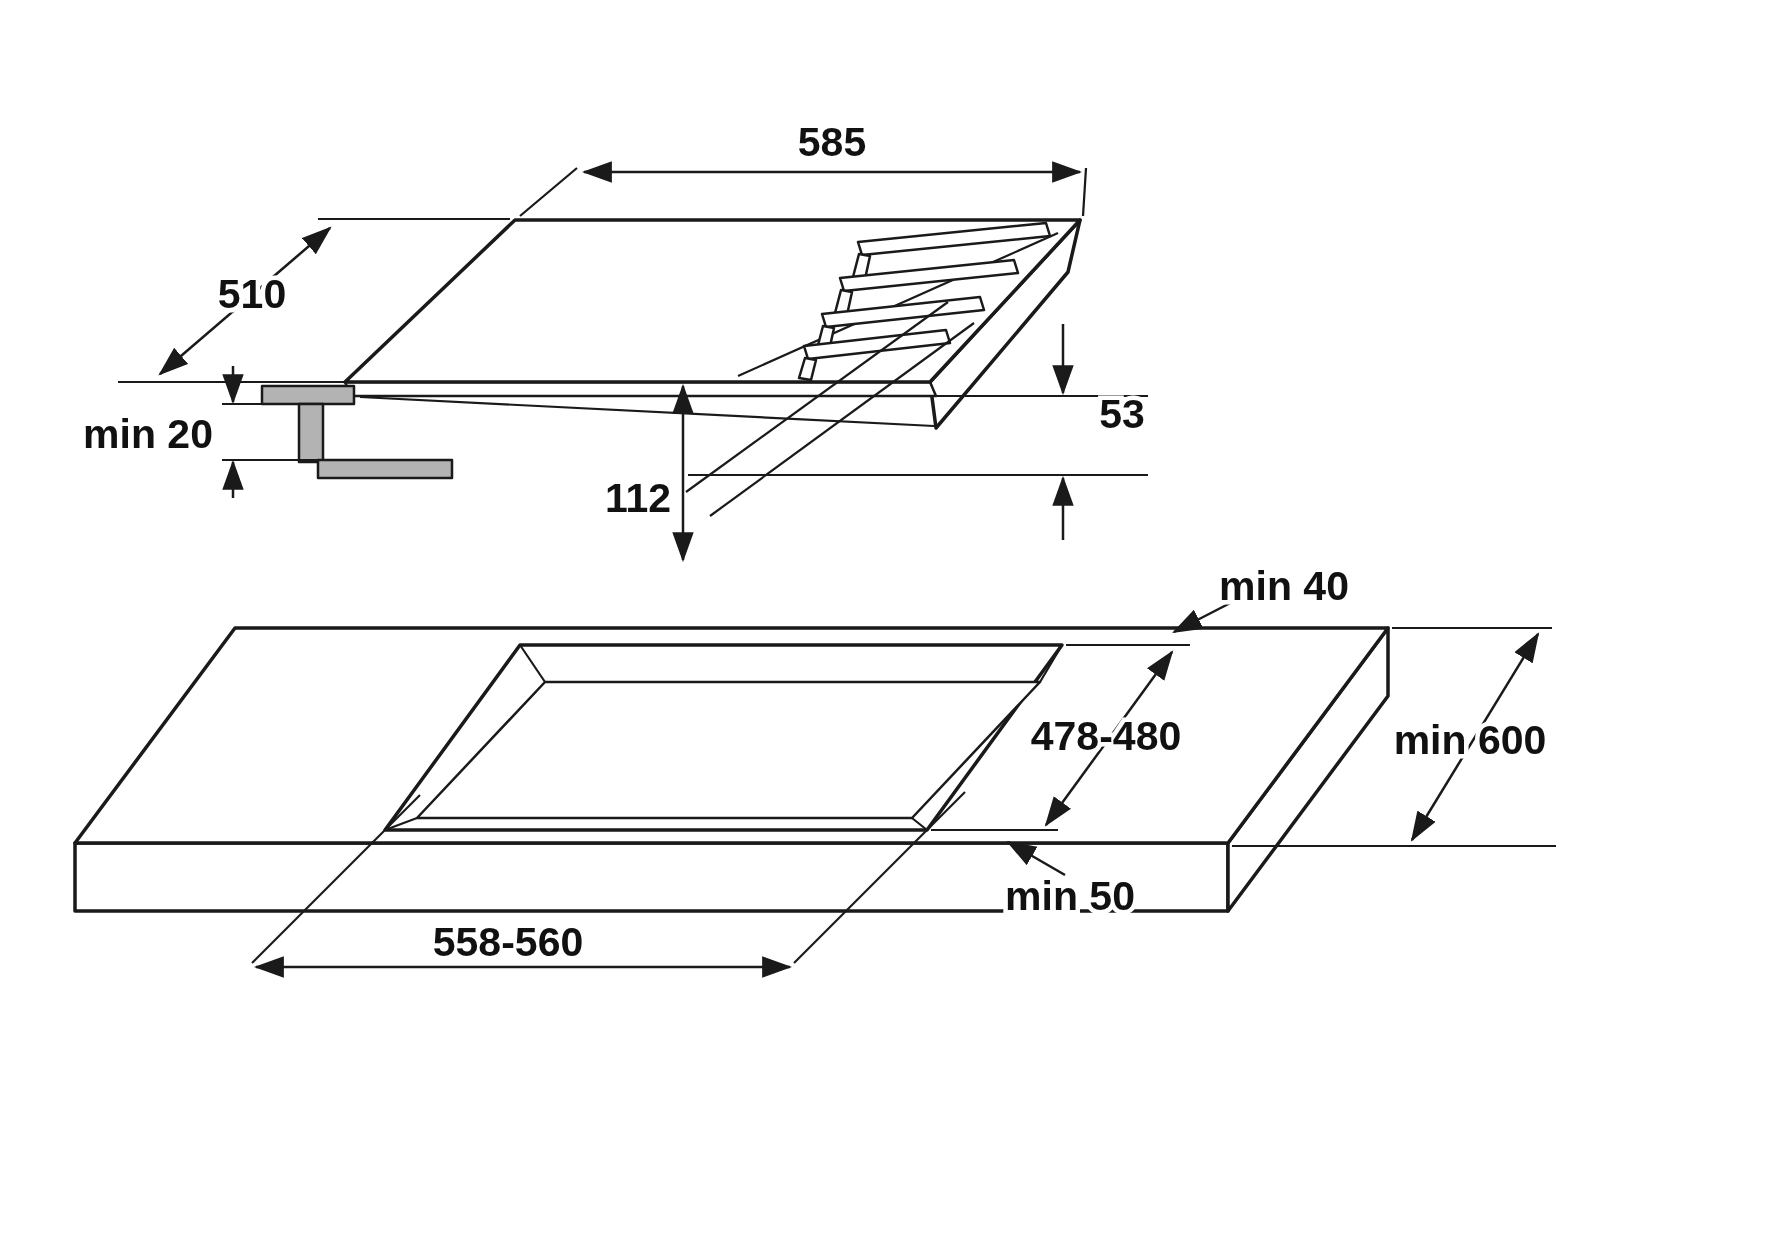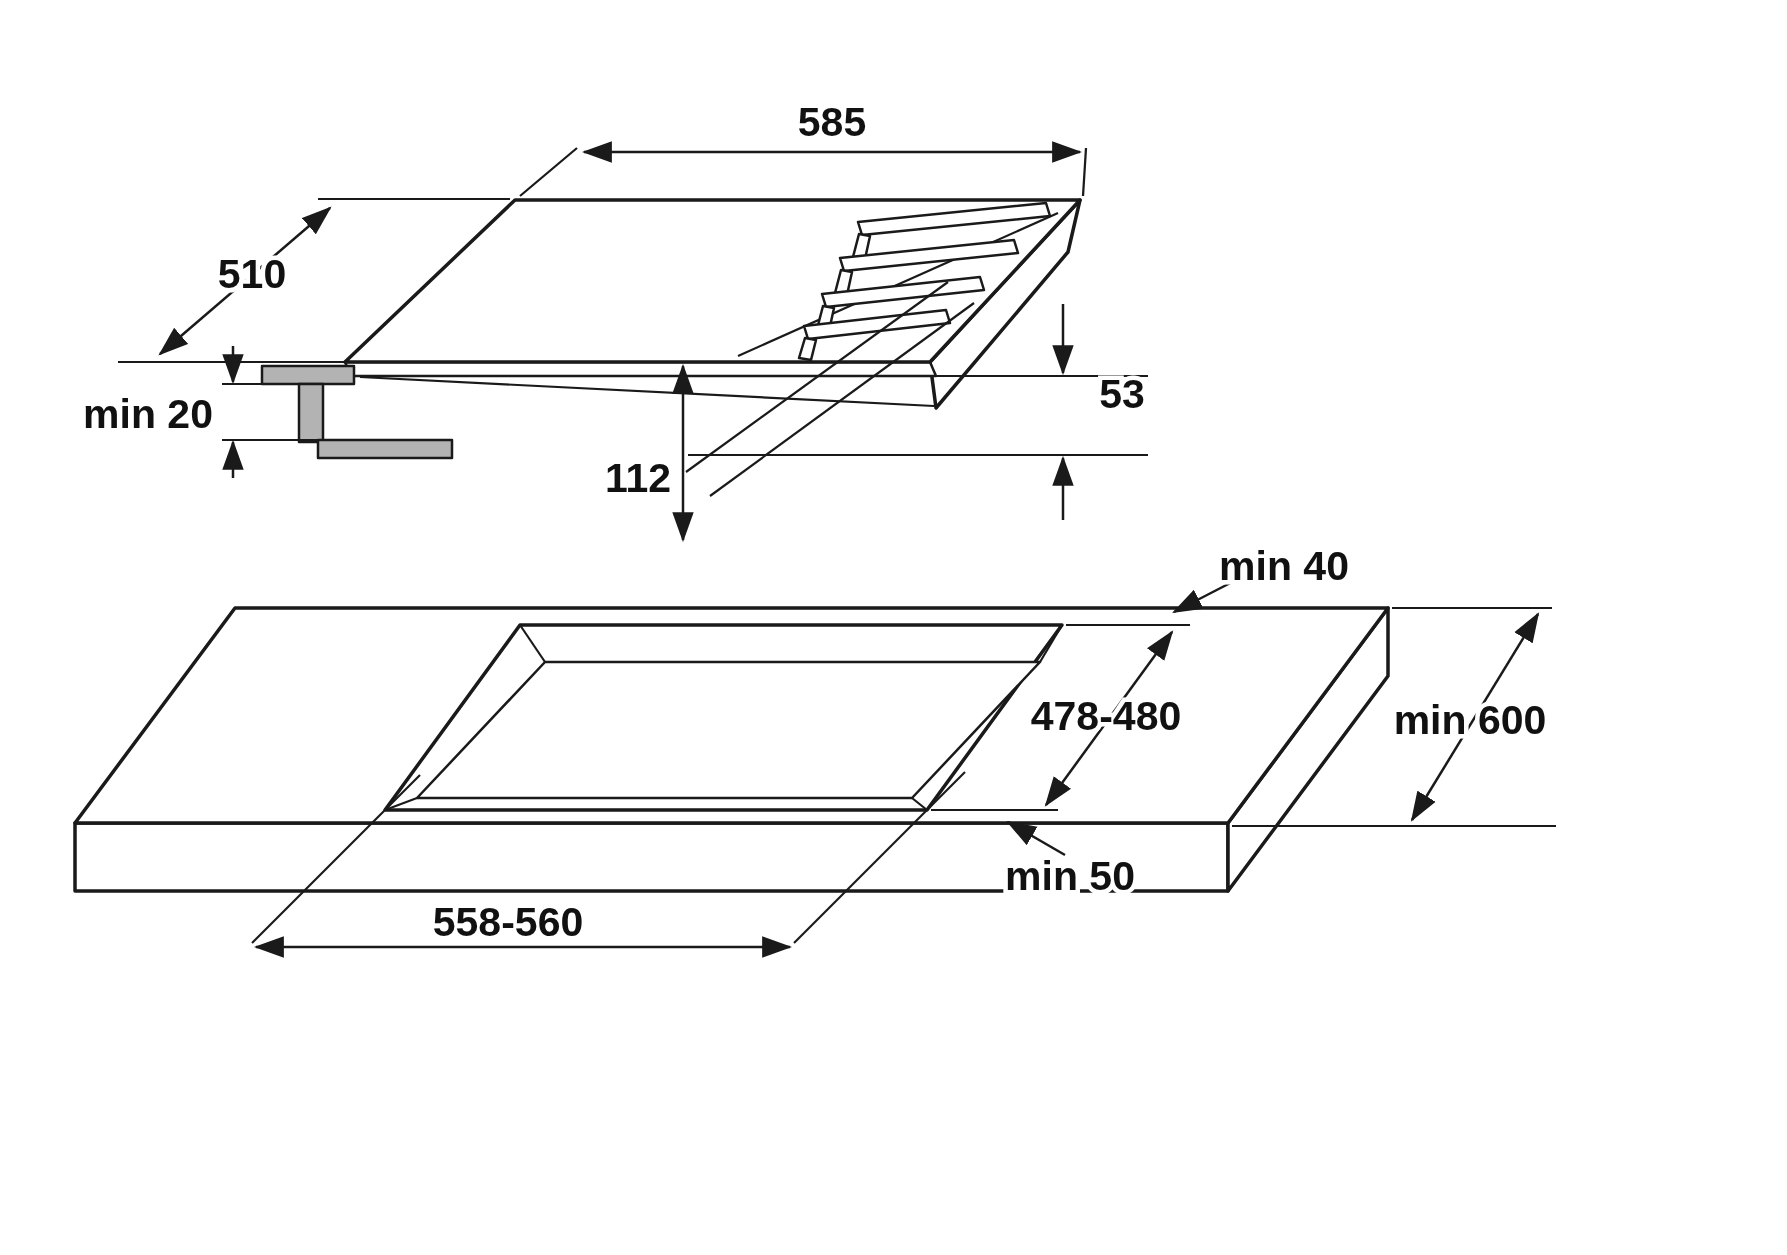--- a/index.html
+++ b/index.html
@@ -6,20 +6,21 @@
     margin: 0;
     padding: 0;
     background: #ffffff;
   }
   .stage {
     position: relative;
     width: 1787px;
     height: 1165px;
     background: #ffffff;
     overflow: hidden;
+    margin-top: 20px;
   }
   svg { display: block; }
   .out  { fill: #ffffff; stroke: #1a1a1a; stroke-width: 3.5; stroke-linejoin: round; }
   .part { fill: #ffffff; stroke: #1a1a1a; stroke-width: 2.5; stroke-linejoin: round; }
   .sect { fill: #b3b3b3; stroke: #1a1a1a; stroke-width: 2.5; stroke-linejoin: round; }
   .dim  { fill: none; stroke: #1a1a1a; stroke-width: 2.5; }
   .ext  { fill: none; stroke: #1a1a1a; stroke-width: 2.2; }
   .thin { fill: none; stroke: #1a1a1a; stroke-width: 2.2; }
   .lbl {
     font-family: "Liberation Sans", "DejaVu Sans", sans-serif;

